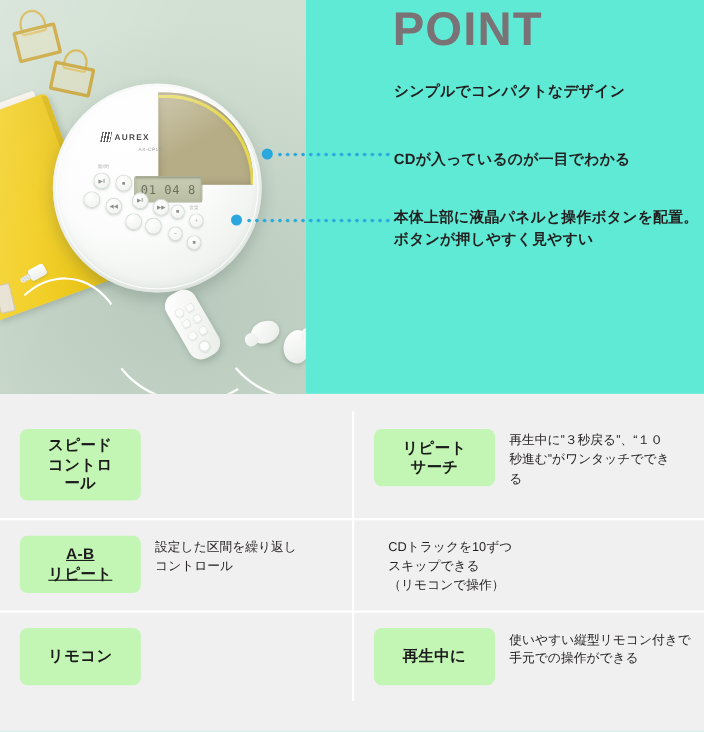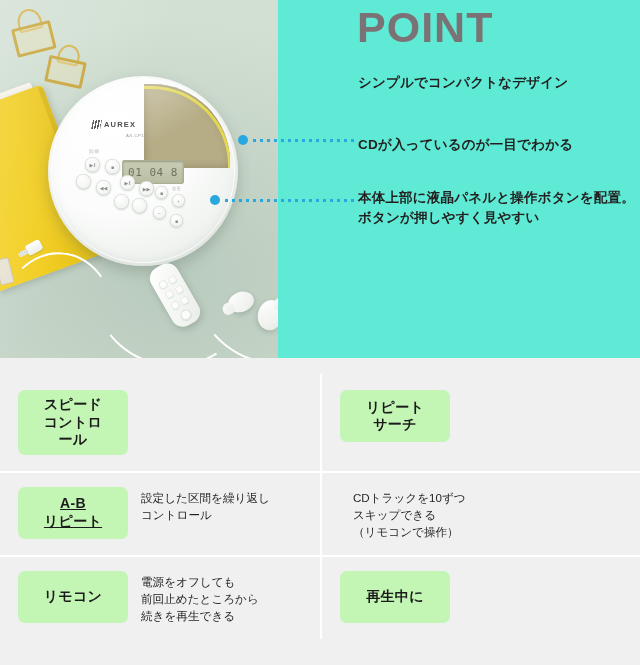--- a/index.html
+++ b/index.html
@@ -280,43 +280,45 @@
   <div id="features">
 
     <div class="frow r1">
       <div class="fcell">
         <div class="badge" style="white-space:pre-line;">スピード
 コントロール</div>
       </div>
       <div class="fcell">
         <div class="badge" style="white-space:pre-line;">リピート
 サーチ</div>
+        <div class="fdesc" style="white-space:pre-line;">再生中に”３秒戻る”、“１０
+秒進む”がワンタッチででき
+る</div>
       </div>
     </div>
 
     <div class="frow">
       <div class="fcell">
         <div class="badge" style="white-space:pre-line;text-decoration:underline;">A-B
 リピート</div>
         <div class="fdesc" style="white-space:pre-line;">設定した区間を繰り返し
 コントロール</div>
       </div>
       <div class="fcell">
         <div class="fdesc" style="white-space:pre-line;">CDトラックを10ずつ
 スキップできる
 （リモコンで操作）</div>
       </div>
     </div>
 
     <div class="frow">
       <div class="fcell">
         <div class="badge" style="white-space:pre-line;">リモコン</div>
-        <div class="fdesc" style="white-space:pre-line;">電源をオフしても
-前回止めたところから
-続きを再生できる</div>
       </div>
       <div class="fcell">
         <div class="badge" style="white-space:pre-line;">再生中に</div>
+        <div class="fdesc" style="white-space:pre-line;">使いやすい縦型リモコン付きで
+手元での操作ができる</div>
       </div>
     </div>
 
   </div>
 </div>
 
 </body></html>

